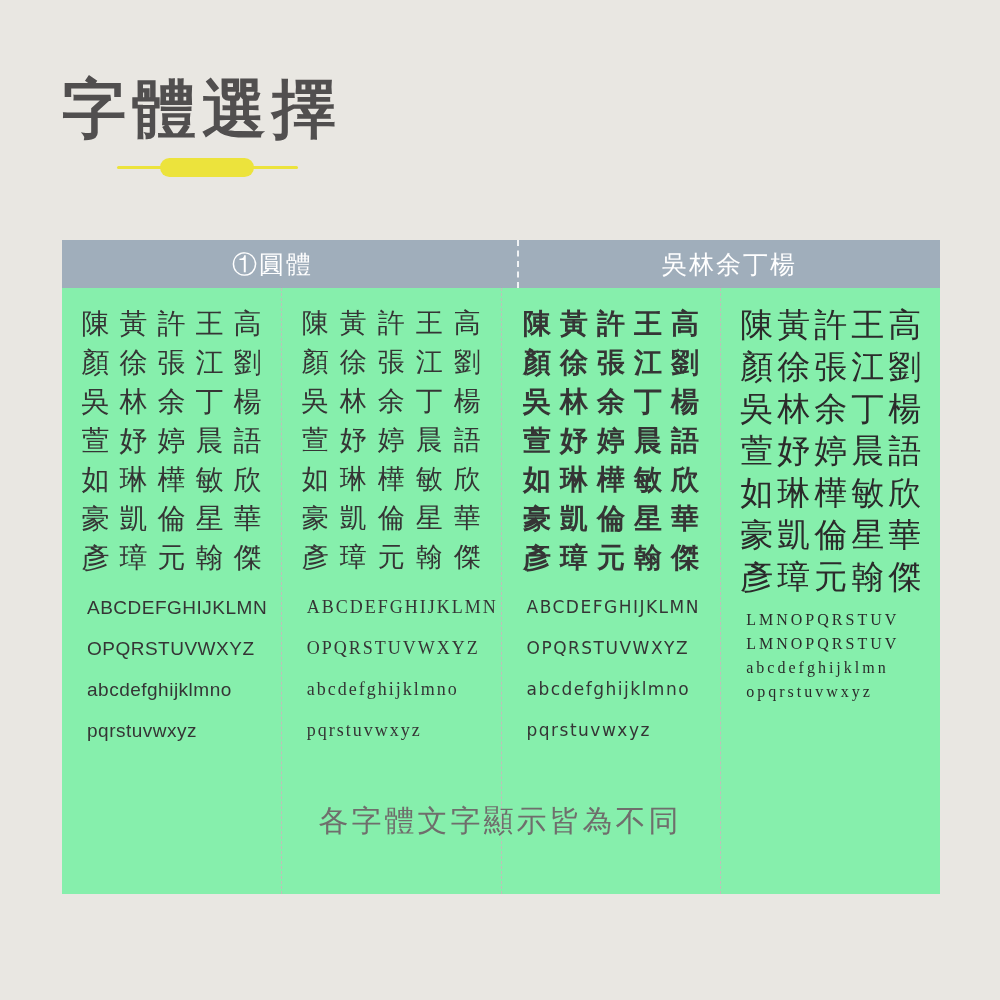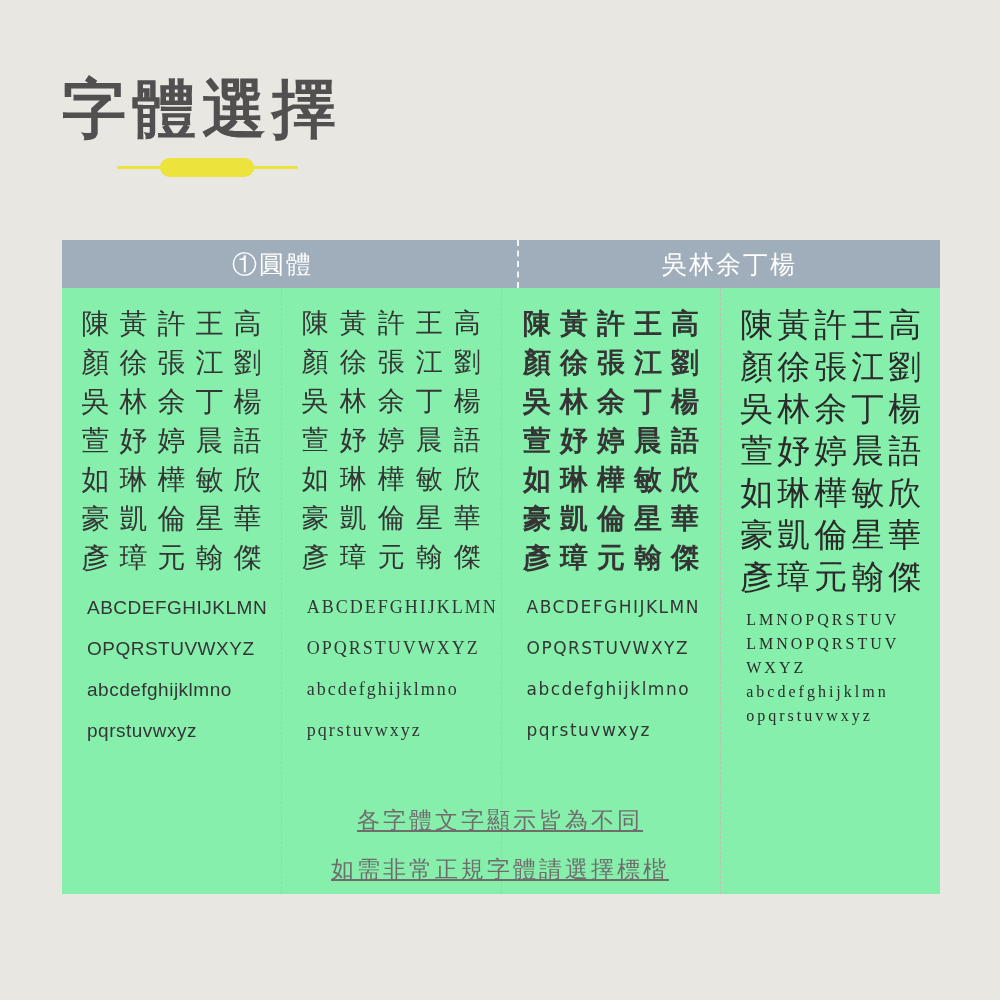--- a/index.html
+++ b/index.html
@@ -170,24 +170,23 @@
   .footer-note {
     position: absolute;
     left: 0;
     top: 796px;
     width: 1000px;
     text-align: center;
     color: #6f6e6c;
     font-family: "DejaVu Sans", sans-serif;
   }
   .footer-line {
-    font-size: 23px;
+    font-size: 30px;
     line-height: 49px;
     letter-spacing: 3px;
-    text-decoration: underline;
   }
 </style>
 </head>
 <body>
 
 <div class="page" style="background: rgb(233, 231, 226);">
 
   <div class="page-title" style="color: rgb(81, 79, 79); text-align: center;">字體選擇</div>
 
   <div class="title-underline-line" style="background: rgb(236, 227, 60);"></div>
@@ -248,26 +247,24 @@
           <div class="cjk-row">陳黃許王高</div>
           <div class="cjk-row">顏徐張江劉</div>
           <div class="cjk-row">吳林余丁楊</div>
           <div class="cjk-row">萱妤婷晨語</div>
           <div class="cjk-row">如琳樺敏欣</div>
           <div class="cjk-row">豪凱倫星華</div>
           <div class="cjk-row">彥璋元翰傑</div>
           <div class="latin-block">
             <div class="latin-row">LMNOPQRSTUV</div>
             <div class="latin-row">LMNOPQRSTUV</div>
-            <div class="latin-row">WXYZ</div>
             <div class="latin-row">abcdefghijklmn</div>
             <div class="latin-row">opqrstuvwxyz</div>
           </div>
         </div>
       </div>
   </div>
 
   <div class="footer-note" style="color: rgb(111, 110, 108);">
     <div class="footer-line">各字體文字顯示皆為不同</div>
-    <div class="footer-line">如需非常正規字體請選擇標楷</div>
   </div>
 
 </div>
 
 </body></html>

